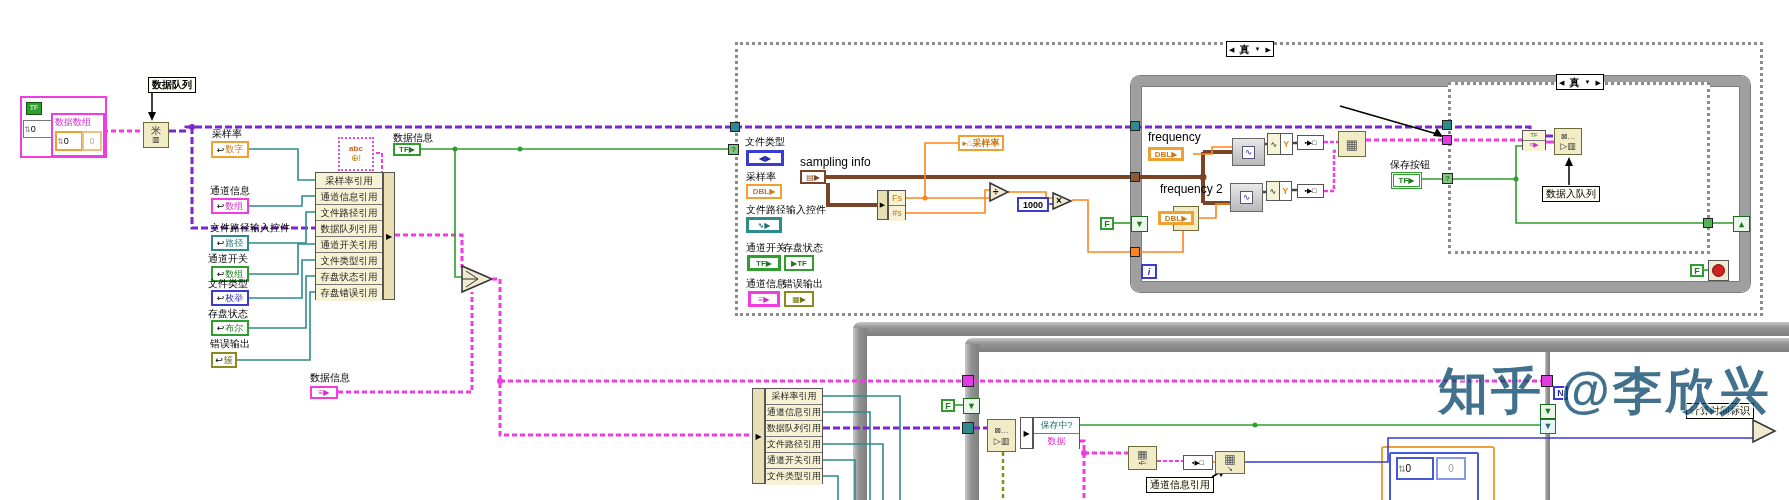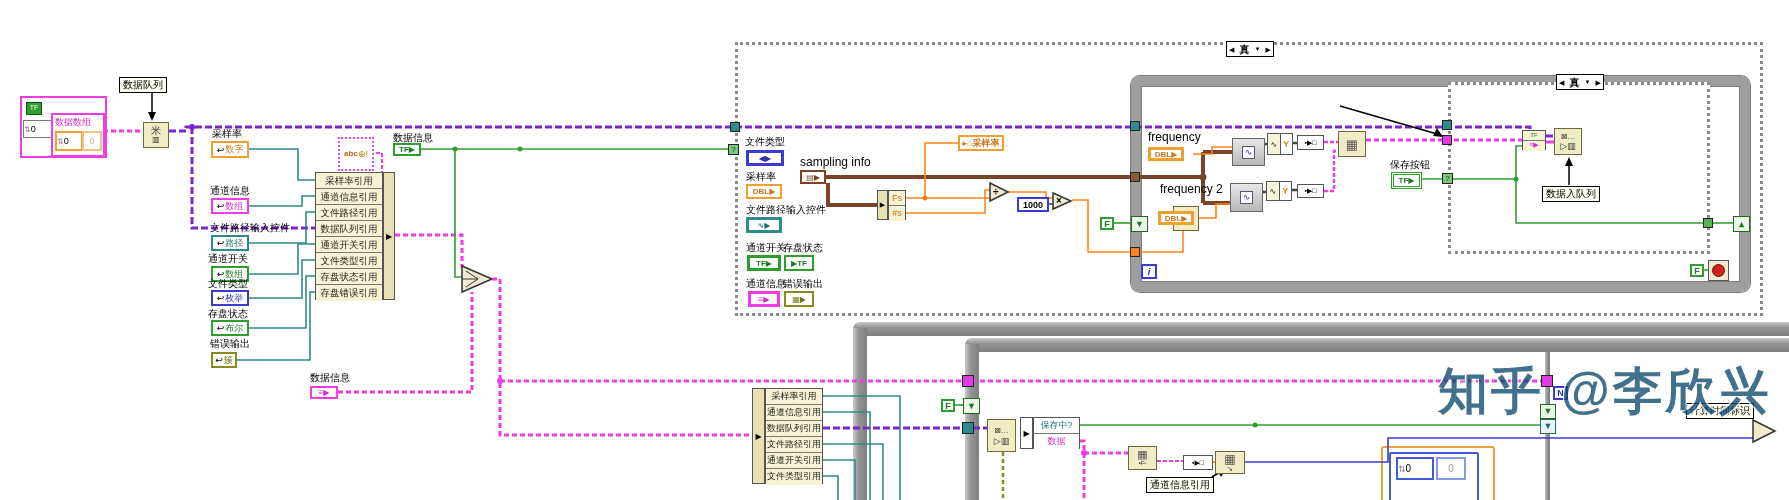--- a/index.html
+++ b/index.html
@@ -162,21 +162,21 @@
       <div class="abs" style="left:2px;top:16px;width:24px;height:16px;border:2px solid #f0a030;font-size:9px;display:flex;align-items:center;">
         <span style="font-size:8px;color:#b77;">⇅</span>
         <span>0</span>
       </div>
       <div class="abs" style="left:29px;top:16px;width:16px;height:16px;border:2px solid #f0c080;font-size:9px;display:flex;align-items:center;justify-content:center;color:#caa;">
         <span>0</span>
       </div>
     </div>
   </div>
 
-  <div class="boxlbl z4" style="left:119px;top:77px;"><span>数据队列</span></div>
+  <div class="boxlbl z4" style="left:148px;top:77px;font-weight:bold;"><span>数据队列</span></div>
   <div class="node z4" style="left:143px;top:122px;width:26px;height:26px;">
     <span style="font-size:10px;line-height:10px;">米</span>
     <span style="font-size:8px;line-height:8px;">▥</span>
   </div>
 
   <div class="t z4" style="left:212px;top:128px;">采样率</div>
   <div class="term ref z4" style="left:211px;top:141px;width:38px;height:17px;border-color:#f0a030;color:#c87818;">
       <span style="color:#000;">↩</span>
       <span>数字</span>
     </div>
@@ -218,21 +218,21 @@
     <div class="r" style="height:16px;line-height:15px;">数据队列引用</div>
     <div class="r" style="height:16px;line-height:15px;">通道开关引用</div>
     <div class="r" style="height:16px;line-height:15px;">文件类型引用</div>
     <div class="r" style="height:16px;line-height:15px;">存盘状态引用</div>
     <div class="r" style="height:16px;line-height:15px;">存盘错误引用</div>
   </div>
   <div class="strip z4" style="left:383px;top:172px;width:12px;height:128px;">
       <span style="font-size:8px;">▶</span>
     </div>
 
-  <div class="abs z4" style="left:338px;top:137px;width:32px;height:30px;border:2px dotted #e34ae3;background:#fff;display:flex;flex-direction:row;align-items:center;justify-content:center;">
+  <div class="abs z4" style="left:338px;top:137px;width:32px;height:30px;border:2px dotted #e34ae3;background:#fff;display:flex;flex-direction:column;align-items:center;justify-content:center;">
     <span style="font-size:8px;color:#c86418;font-weight:bold;line-height:8px;">abc</span>
     <span style="font-size:9px;color:#b8860b;line-height:10px;">⊕!</span>
   </div>
   <div class="t z4" style="left:393px;top:132px;">数据信息</div>
   <div class="term z4" style="left:393px;top:143px;width:28px;height:13px;border:2px solid #2f9e2f;color:#1c7a1c;">TF▶</div>
 
   <div class="t z4" style="left:310px;top:372px;">数据信息</div>
   <div class="term z4" style="left:310px;top:386px;width:28px;height:13px;border:2px solid #f03ce3;color:#d428c8;">≡▶</div>
 
   <div class="selector z4" style="left:1226px;top:41px;width:48px;height:16px;">

